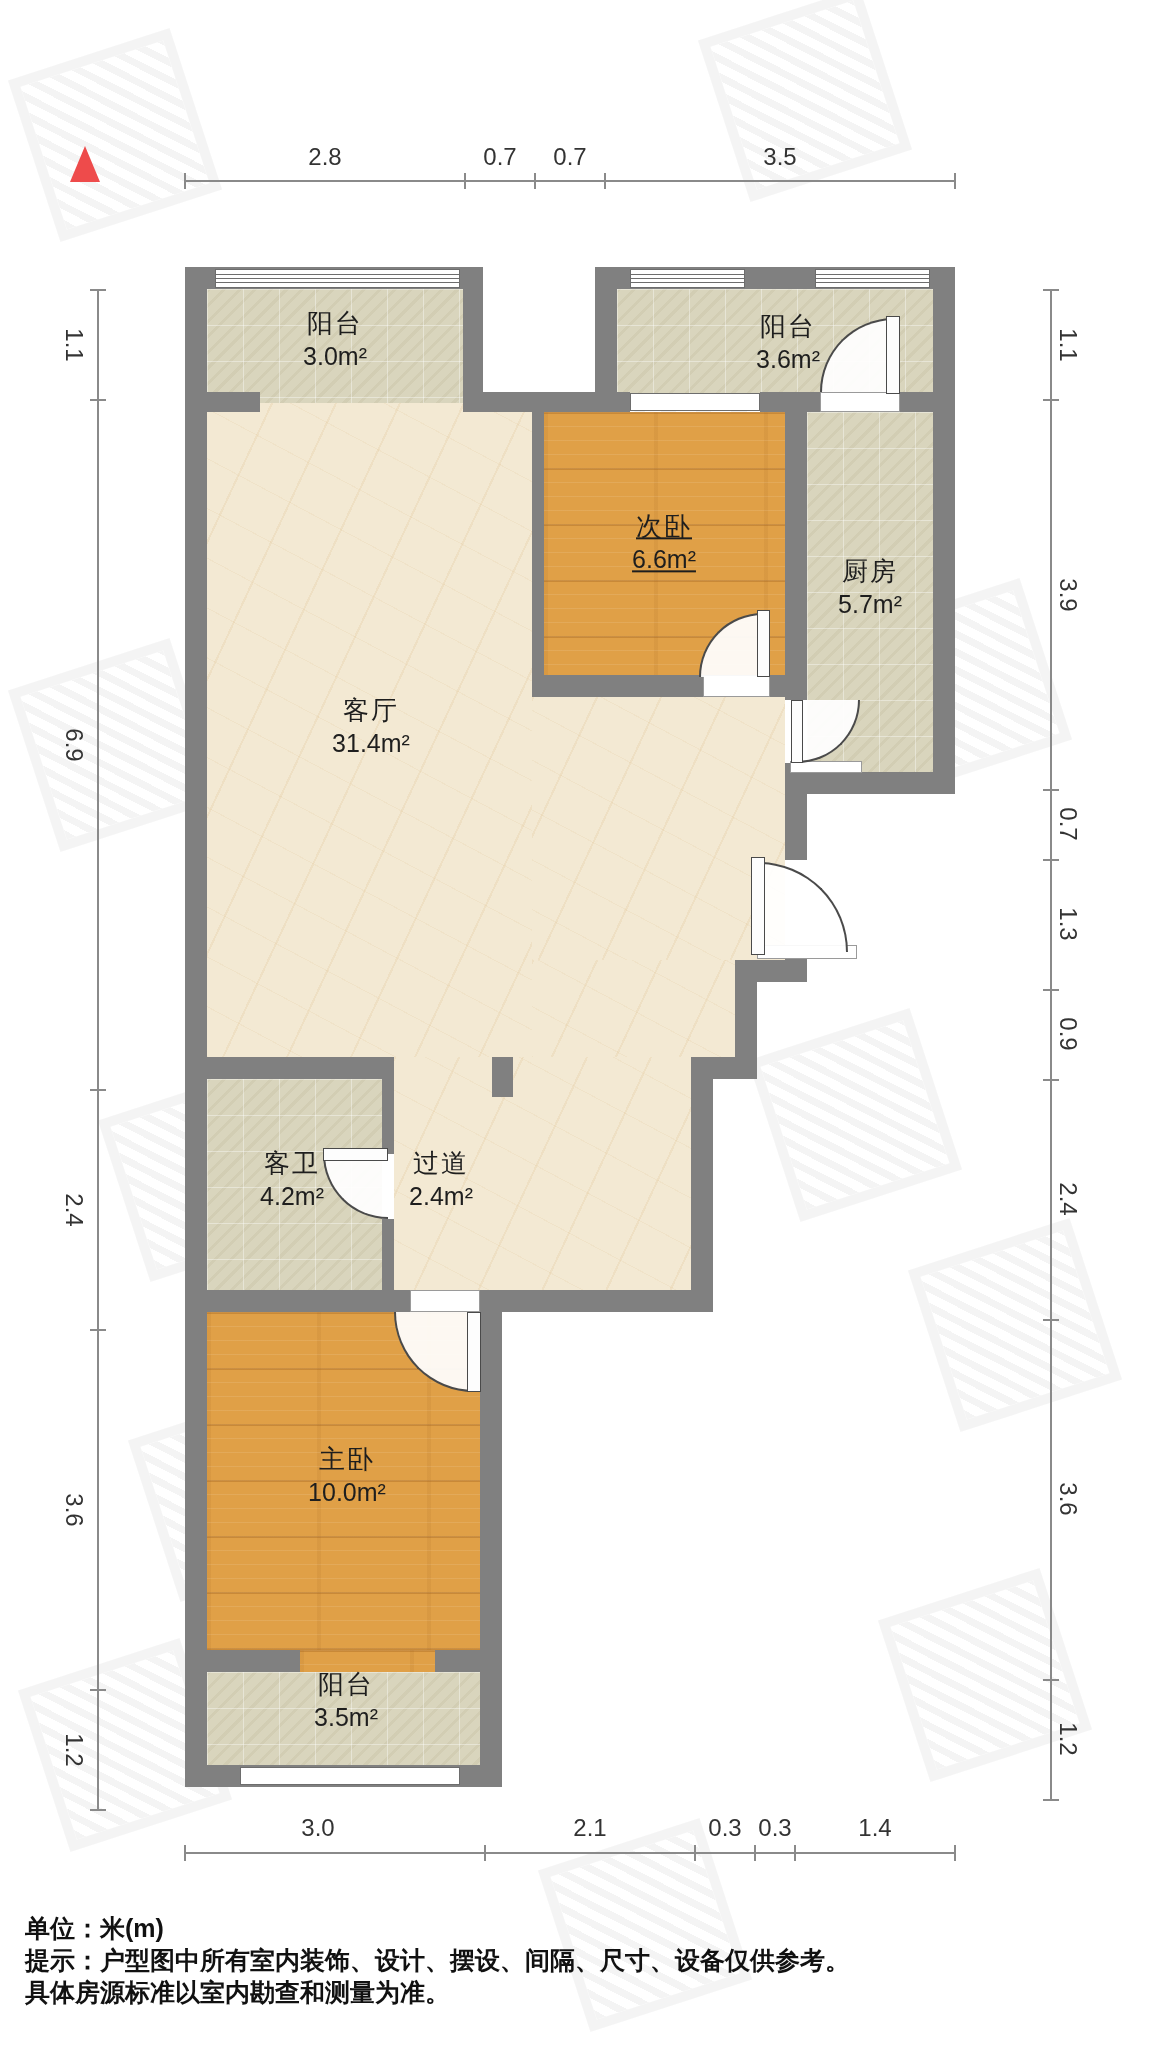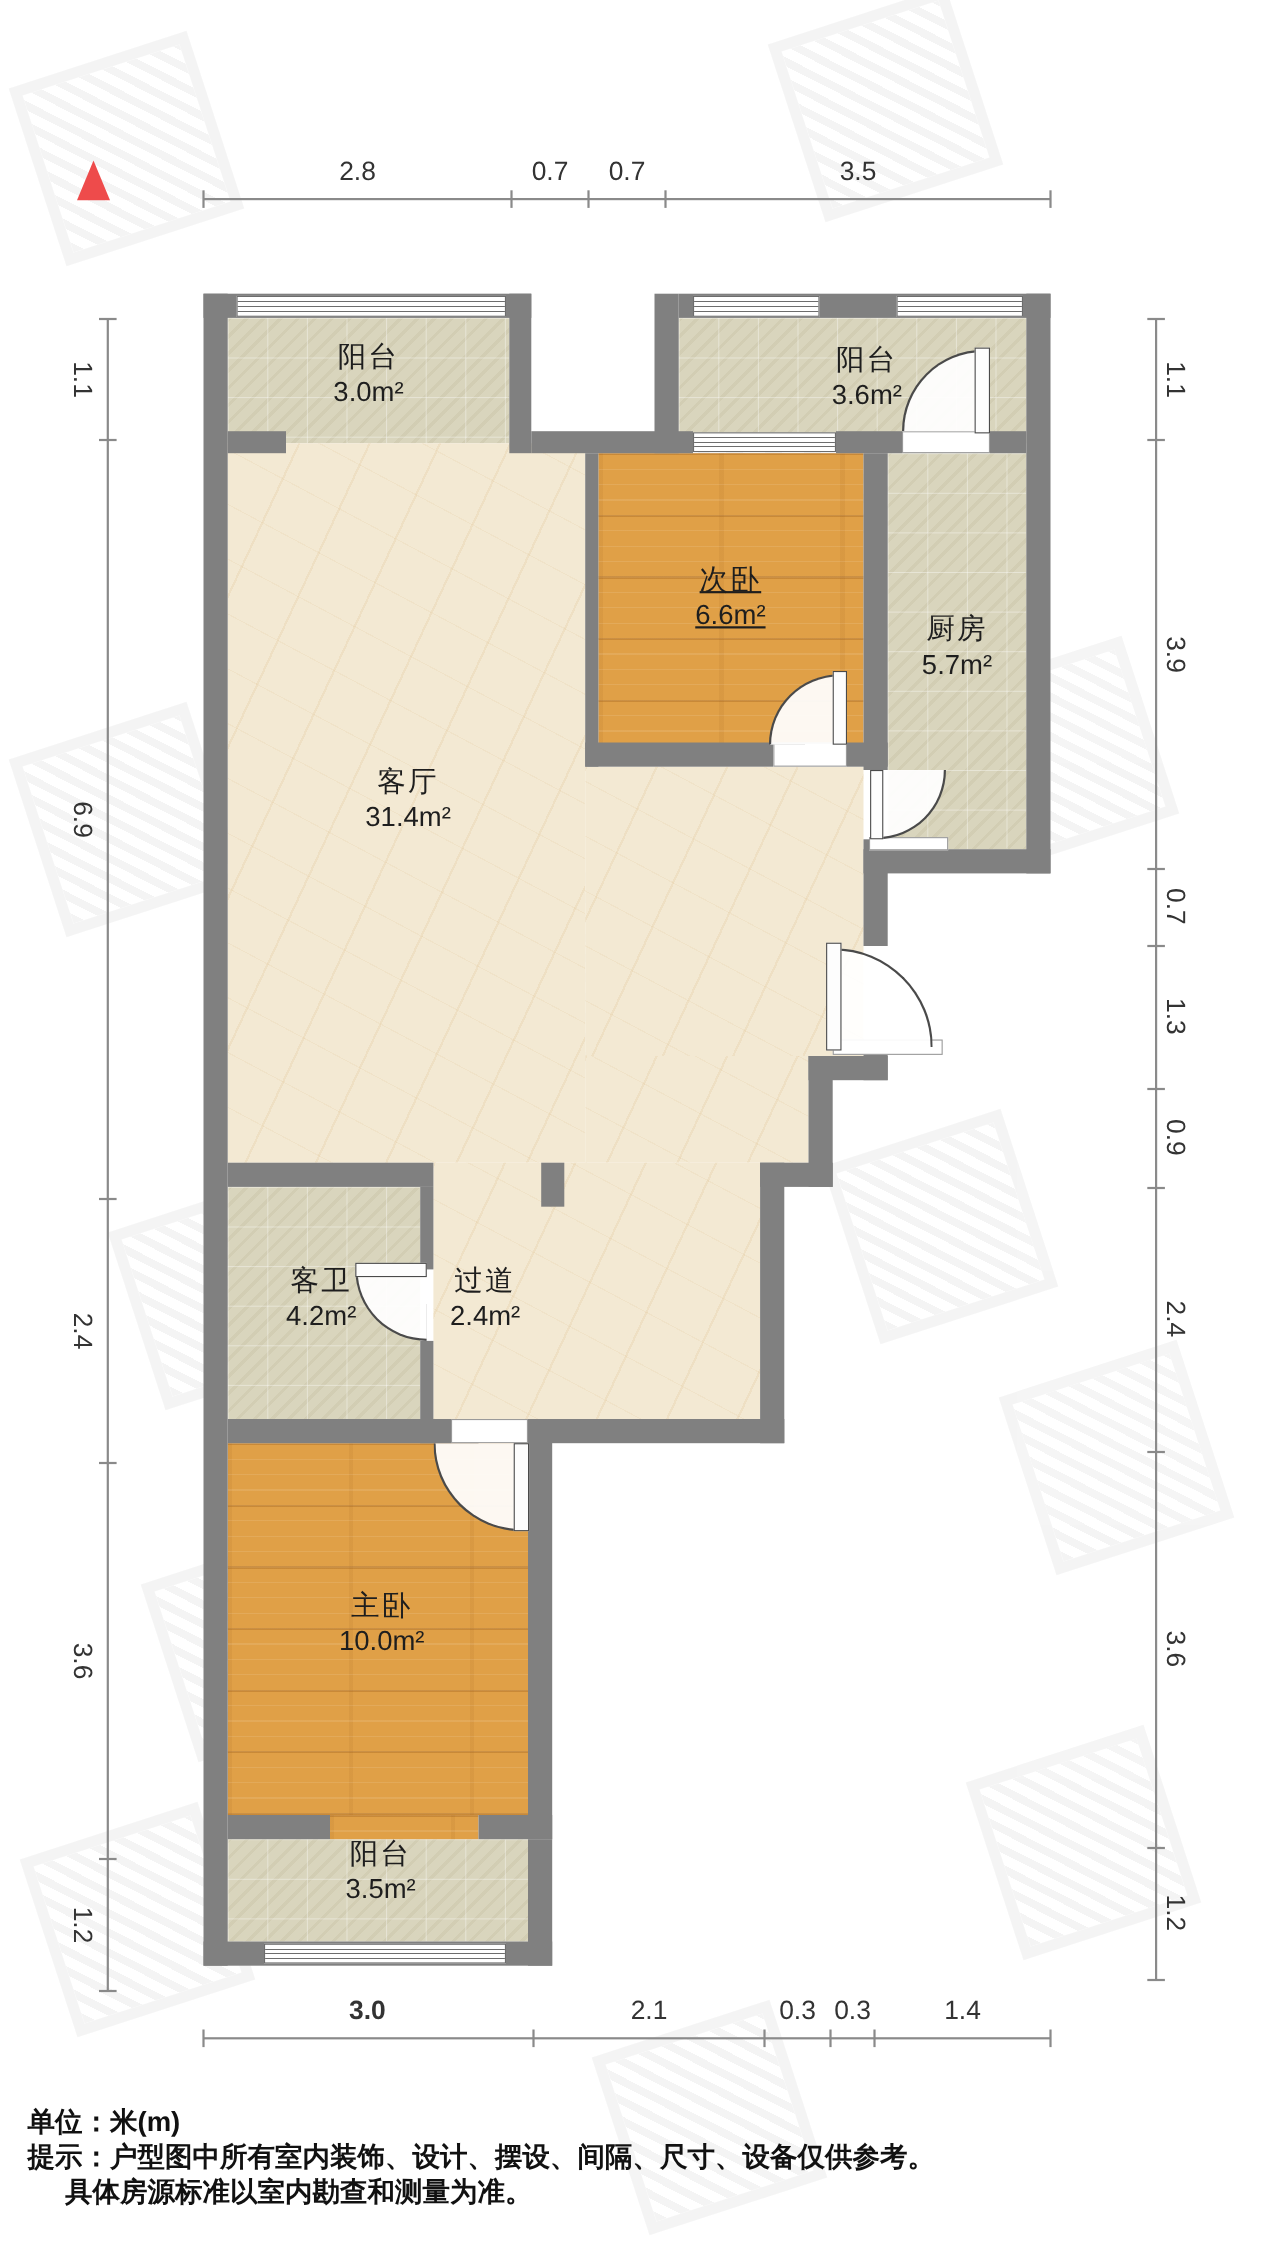--- a/index.html
+++ b/index.html
@@ -228,21 +228,21 @@
 <div class="dlab vlab" style="left:1068px;top:1499px;">3.6</div>
 <div class="dlab vlab" style="left:1068px;top:1739px;">1.2</div>
 
 <div class="abs dline" style="left:185px;top:1852px;width:770px;height:2px;"></div>
 <div class="abs dtick" style="left:184px;top:1845px;width:2px;height:16px;"></div>
 <div class="abs dtick" style="left:484px;top:1845px;width:2px;height:16px;"></div>
 <div class="abs dtick" style="left:694px;top:1845px;width:2px;height:16px;"></div>
 <div class="abs dtick" style="left:754px;top:1845px;width:2px;height:16px;"></div>
 <div class="abs dtick" style="left:794px;top:1845px;width:2px;height:16px;"></div>
 <div class="abs dtick" style="left:954px;top:1845px;width:2px;height:16px;"></div>
-<div class="dlab" style="left:334px;top:1828px;font-weight:bold;">3.0</div>
+<div class="dlab" style="left:318px;top:1828px;">3.0</div>
 <div class="dlab" style="left:590px;top:1828px;">2.1</div>
 <div class="dlab" style="left:725px;top:1828px;">0.3</div>
 <div class="dlab" style="left:775px;top:1828px;">0.3</div>
 <div class="dlab" style="left:875px;top:1828px;">1.4</div>
 
 <div class="note" style="top:1912px;">单位：米(m)</div>
 <div class="note" style="top:1944px;">提示：户型图中所有室内装饰、设计、摆设、间隔、尺寸、设备仅供参考。</div>
-<div class="note" style="top:1976px;margin-left:34px;">具体房源标准以室内勘查和测量为准。</div>
+<div class="note" style="top:1976px;">具体房源标准以室内勘查和测量为准。</div>
 
 </body></html>

